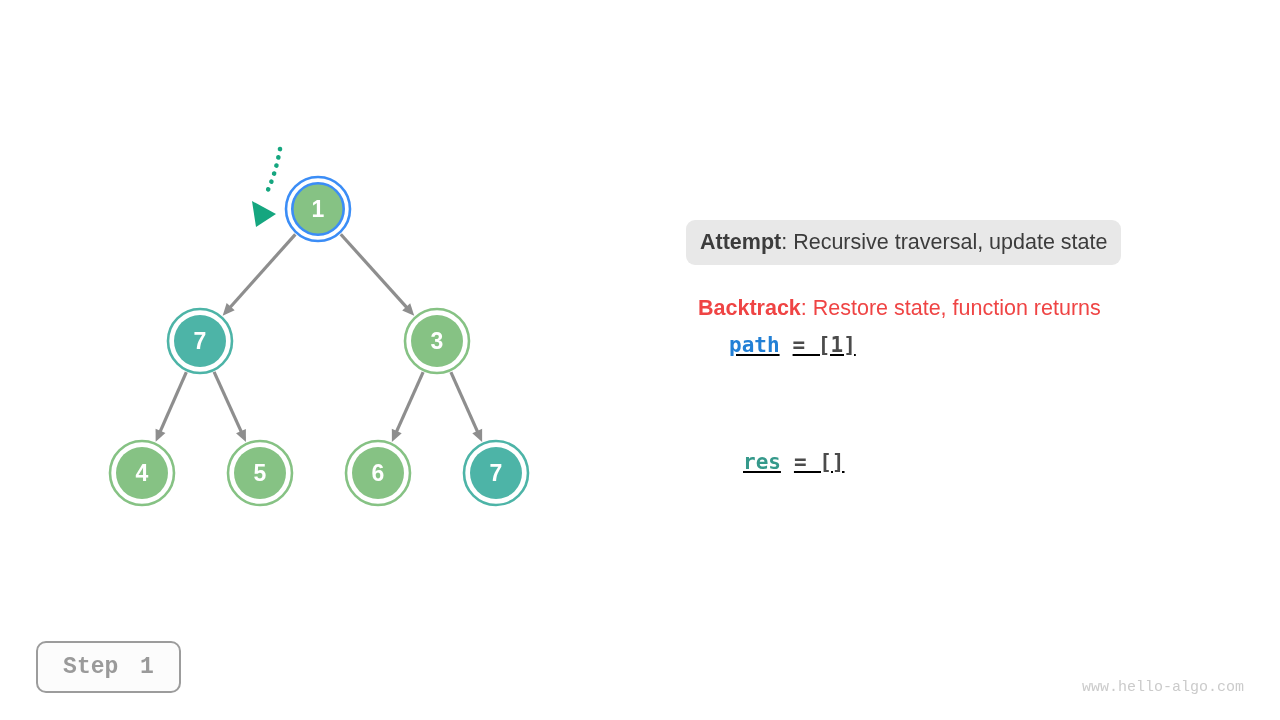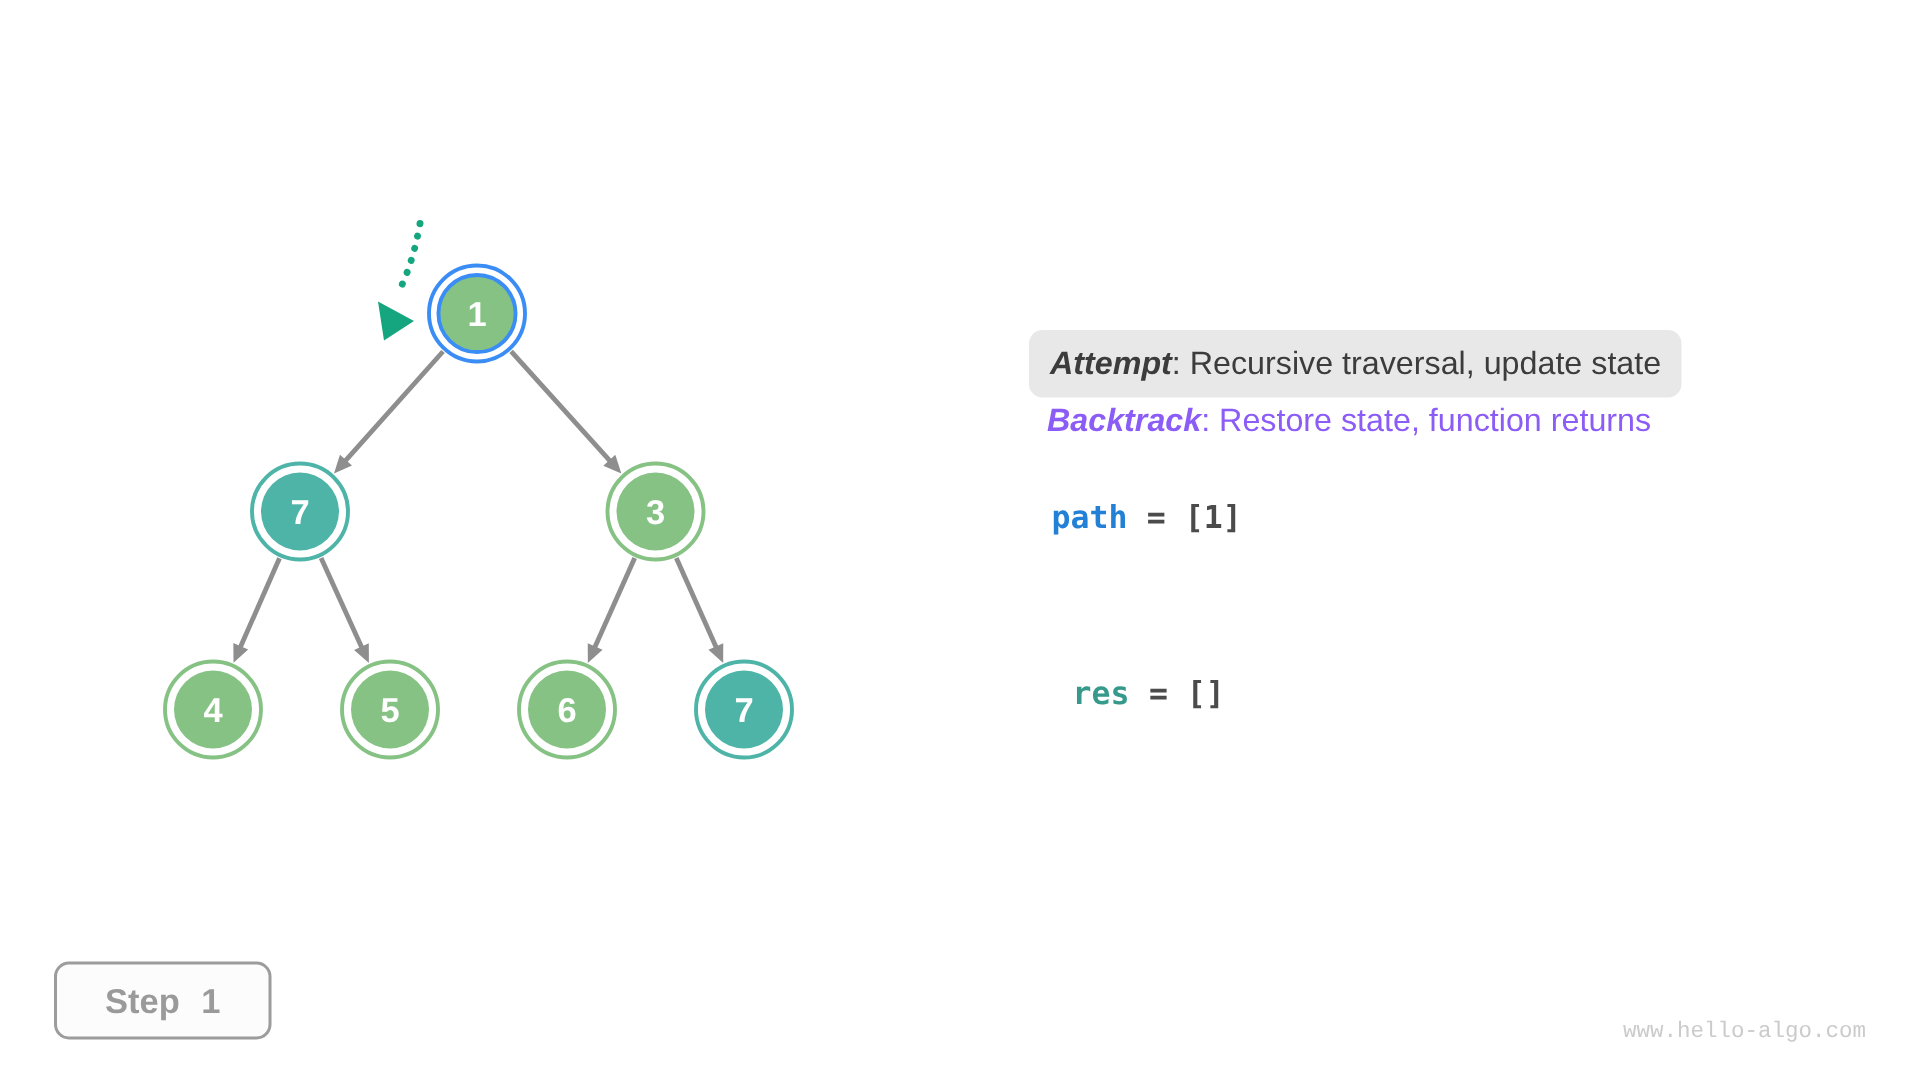--- a/index.html
+++ b/index.html
@@ -9,42 +9,42 @@
   }
   svg#tree-svg{position:absolute;left:0;top:0;}
   svg text{font-family:"Liberation Sans",sans-serif;}
 
   .attempt-box{
     position:absolute;left:686px;top:220px;height:45px;line-height:45px;
     background:#e8e8e8;border-radius:9px;padding:0 14px;
     font-size:21.5px;color:#3c3c3c;white-space:nowrap;
   }
   .plain-line{
-    position:absolute;left:698px;top:268px;height:25px;line-height:25px;
-    font-size:21.5px;color:#8b5cf6;white-space:nowrap;
+    position:absolute;left:698px;top:296px;height:25px;line-height:25px;
+    font-size:21.5px;color:#ef4444;white-space:nowrap;
   }
-  .bold{font-weight:700;font-style:italic;}
+  .bold{font-weight:700;}
 
   .code-line{
-    position:absolute;left:701px;
+    position:absolute;left:729px;
     font-family:"DejaVu Sans Mono","Liberation Mono",monospace;
-    font-size:21px;line-height:25px;white-space:nowrap;
+    font-size:21px;line-height:25px;white-space:nowrap;text-decoration:underline;
   }
   .code-line.path{top:333px;}
   .code-line.res{top:450px;margin-left:14px;}
   .var{font-weight:700;}
   .var.path-color{color:#2280d6;}
   .var.res-color{color:#35998b;}
   .val{color:#4b4b4b;font-weight:600;margin-left:13px;}
 
   .step-badge{
     position:absolute;left:36px;top:641px;width:145px;height:52px;
     box-sizing:border-box;border:2px solid #9c9c9c;border-radius:10px;
     background:#fcfcfc;color:#9a9a9a;
-    font-family:Liberation Sans, sans-serif;
+    font-family:Liberation Mono, monospace;
     font-size:23px;font-weight:700;word-spacing:8px;
     display:flex;align-items:center;justify-content:center;
   }
   .watermark{
     position:absolute;right:36px;top:679px;
     font-family:Liberation Mono, monospace;
     font-size:15px;color:#cbcbcb;
   }
 </style>
 </head>

